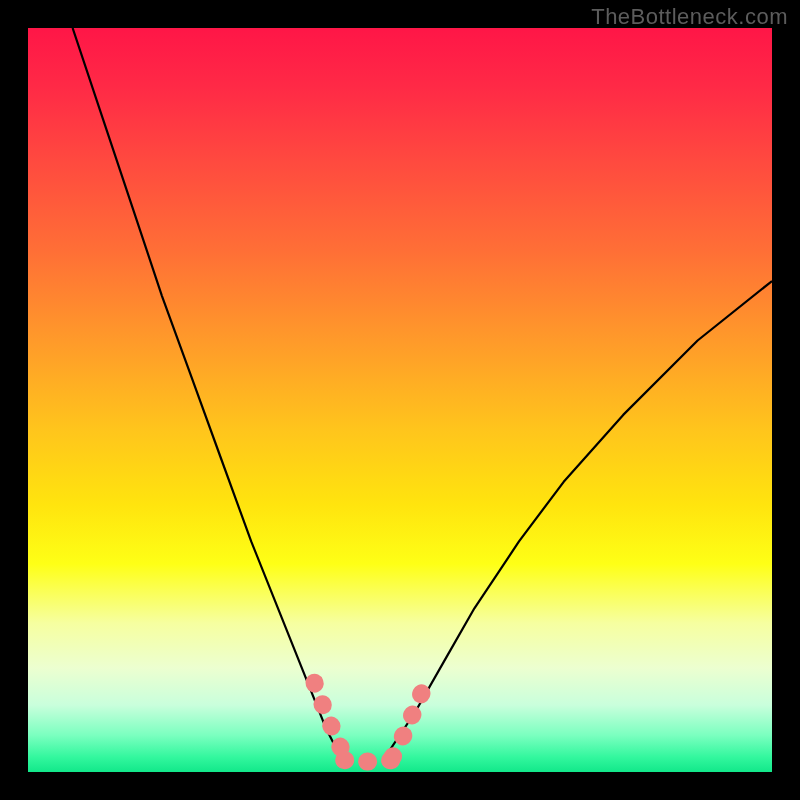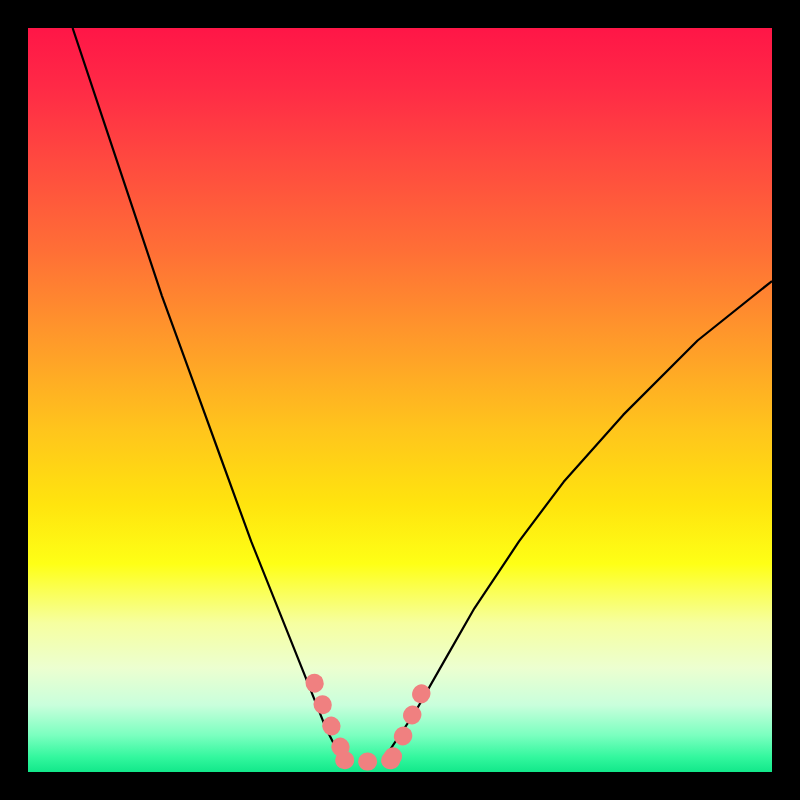--- a/index.html
+++ b/index.html
@@ -71,20 +71,21 @@
     stroke-width: 18;
     stroke-linecap: round;
     stroke-linejoin: round;
     stroke-dasharray: 1 22;
   }
 </style>
 </head>
 <body>
 
 <div class="stage">
+  <div class="watermark">TheBottleneck.com</div>
 
   <div class="plot-area">
     <div class="gradient-bg"></div>
 
     <svg class="overlay" viewBox="0 0 744 744" preserveAspectRatio="none">
       <path id="left-branch" class="curve" d="M44.6 0.0 L74.4 89.3 L104.2 178.6 L133.9 267.8 L163.7 349.7 L193.4 431.5 L223.2 513.4 L253.0 587.8 L282.7 662.2 L297.6 699.4 L312.5 729.1"></path>
       <path id="right-branch" class="curve" d="M357.1 729.1 L386.9 684.5 L416.6 632.4 L446.4 580.3 L491.0 513.4 L535.7 453.8 L595.2 386.9 L669.6 312.5 L744.0 253.0"></path>
       <path id="seg-left" class="pink-stroke" d="M286.4 654.7 L297.6 684.5 L308.8 710.5 L316.2 727.6"></path>
       <path id="seg-bottom" class="pink-stroke" d="M316.2 732.1 L334.8 733.6 L349.7 733.6 L364.6 732.1"></path>
       <path id="seg-right" class="pink-stroke" d="M364.6 729.1 L375.7 706.8 L386.9 680.8 L398.0 654.7"></path>

